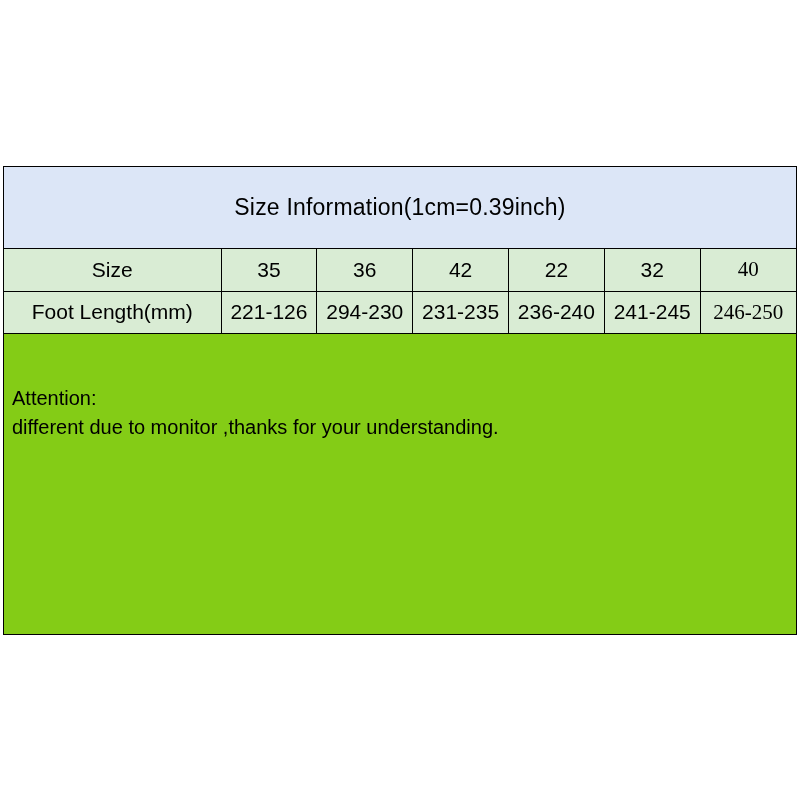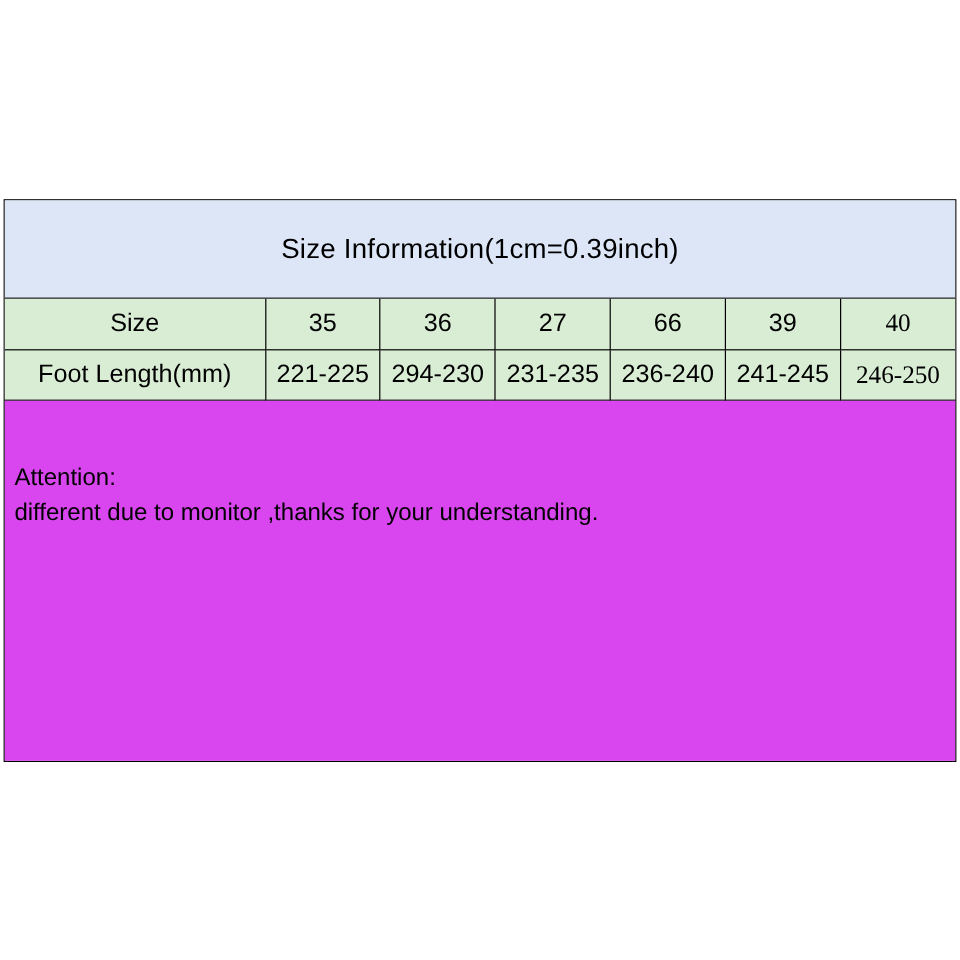--- a/index.html
+++ b/index.html
@@ -66,21 +66,21 @@
     white-space: nowrap;
   }
   table.size-table td:last-child {
     border-right: none;
     font-family: Liberation Serif, serif;
   }
   table.size-table td.label-cell {
     width: 217px;
   }
   .attention-band {
-    background: #d946ef;
+    background: #84cc16;
     min-height: 300px;
     padding: 50px 8px 20px 8px;
     box-sizing: border-box;
     border-bottom: none;
   }
   .attention-line {
     font-size: 20px;
     line-height: 29px;
     white-space: nowrap;
   }
@@ -94,28 +94,28 @@
     <div class="title-text">Size Information(1cm=0.39inch)</div>
   </div>
 
 
   <table class="size-table">
     <tbody>
       <tr>
         <td class="label-cell">Size</td>
         <td>35</td>
         <td>36</td>
-        <td>27</td>
-        <td>66</td>
-        <td>39</td>
+        <td>42</td>
+        <td>22</td>
+        <td>32</td>
         <td>40</td>
       </tr>
       <tr>
         <td class="label-cell">Foot Length(mm)</td>
-        <td>221-225</td>
+        <td>221-126</td>
         <td>294-230</td>
         <td>231-235</td>
         <td>236-240</td>
         <td>241-245</td>
         <td>246-250</td>
       </tr>
     </tbody>
   </table>
 
   <div class="band attention-band">

